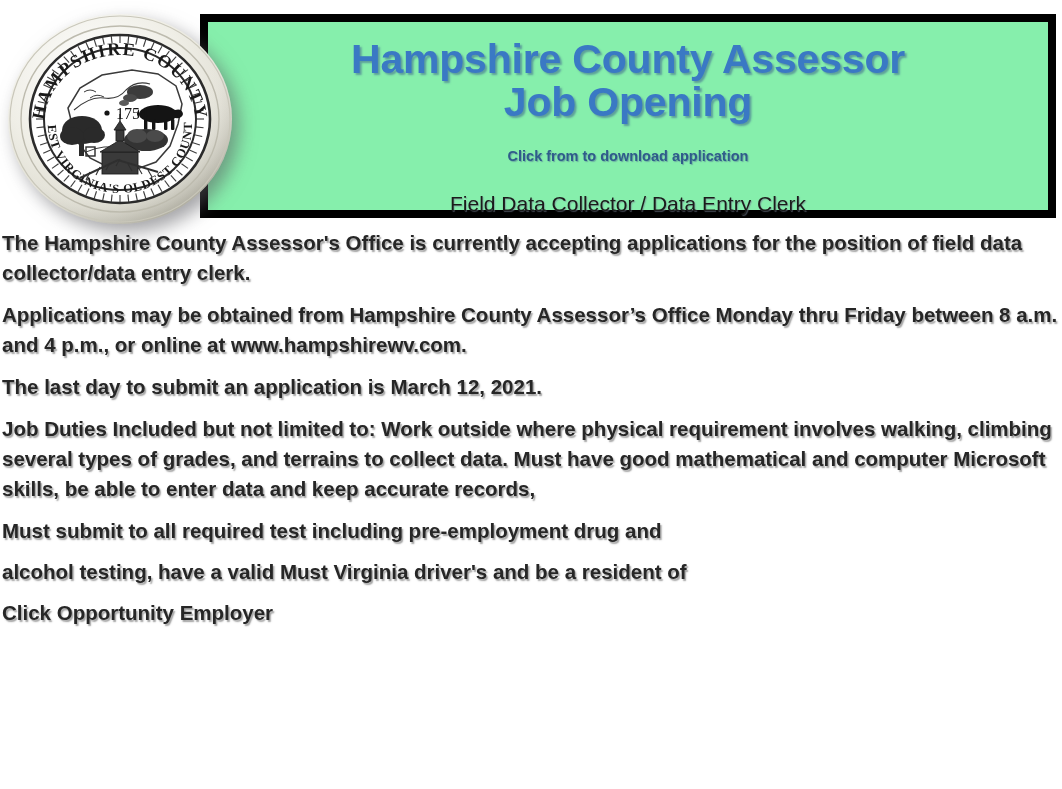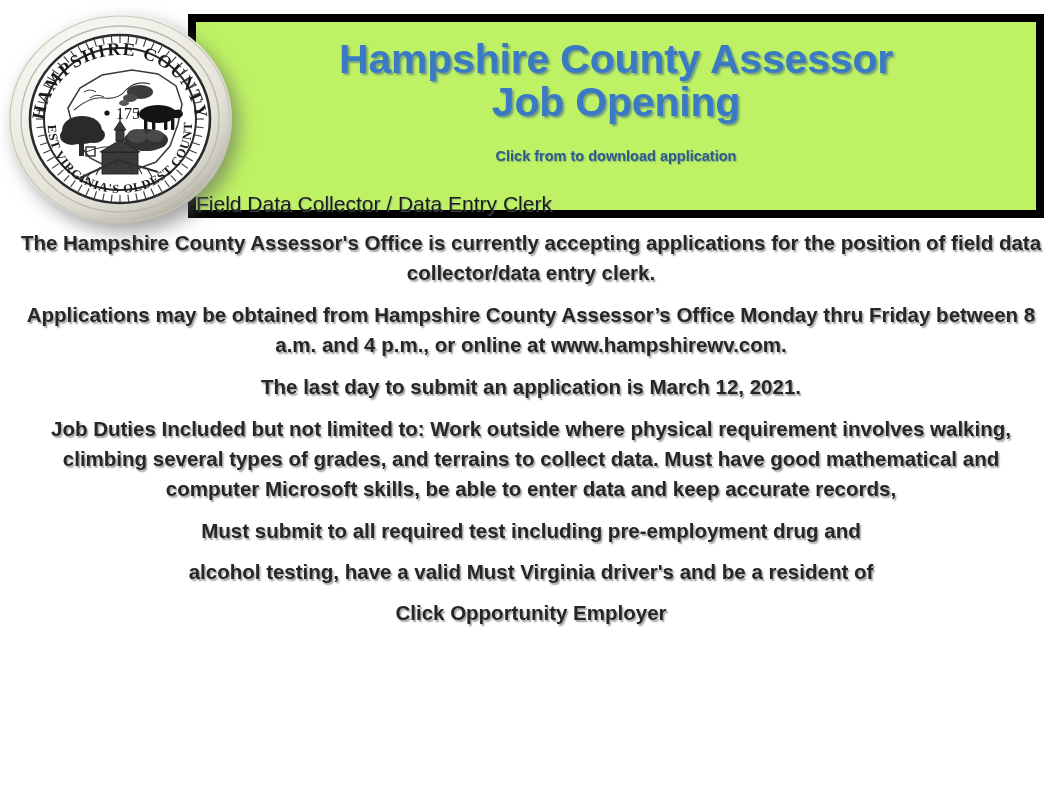--- a/index.html
+++ b/index.html
@@ -12,25 +12,25 @@
     height: 789px;
     position: relative;
     overflow: hidden;
     font-family: "Liberation Sans", sans-serif;
     color: #262626;
   }
 
   
   #header-banner {
     position: absolute;
-    left: 188px;
+    left: 200px;
     top: 14px;
     width: 856px;
     height: 204px;
-    background: #bef264;
+    background: #86efac;
     border: 8px solid #000000;
     box-sizing: border-box;
     z-index: 1;
   }
   .banner-inner {
     position: relative;
     width: 100%;
     height: 100%;
   }
 
@@ -62,21 +62,21 @@
     text-shadow: 1px 1px 1px rgba(80,110,150,0.5);
     text-decoration: none;
     cursor: pointer;
   }
 
   #job-subtitle {
     position: absolute;
     left: 0;
     right: 0;
     top: 170px;
-    text-align: left;
+    text-align: center;
     font-size: 21px;
     font-weight: normal;
     color: #1b1b1b;
     text-shadow: 1px 1px 1px rgba(120,130,150,0.55);
   }
 
   
   #county-seal {
     position: absolute;
     left: 6px;
@@ -90,28 +90,27 @@
 
   
   #body-copy {
     position: absolute;
     left: 0;
     top: 228px;
     width: 1062px;
     z-index: 2;
   }
   .para {
-    text-align: center;
     font-size: 20.5px;
     font-weight: 600;
     line-height: 30px;
     color: #262626;
     text-shadow: 1.5px 1.5px 1.5px rgba(130,130,130,0.75);
     margin: 0 0 12px 0;
-    padding: 0 14px;
+    padding: 0 2px;
   }
   .para.single { margin-bottom: 11px; }
 </style>
 </head>
 <body>
 
 <div id="county-seal">
   <svg viewBox="0 0 228 214" xmlns="http://www.w3.org/2000/svg" aria-hidden="true">
     <defs>
       <radialGradient id="ringGrad" cx="38%" cy="30%" r="75%">

